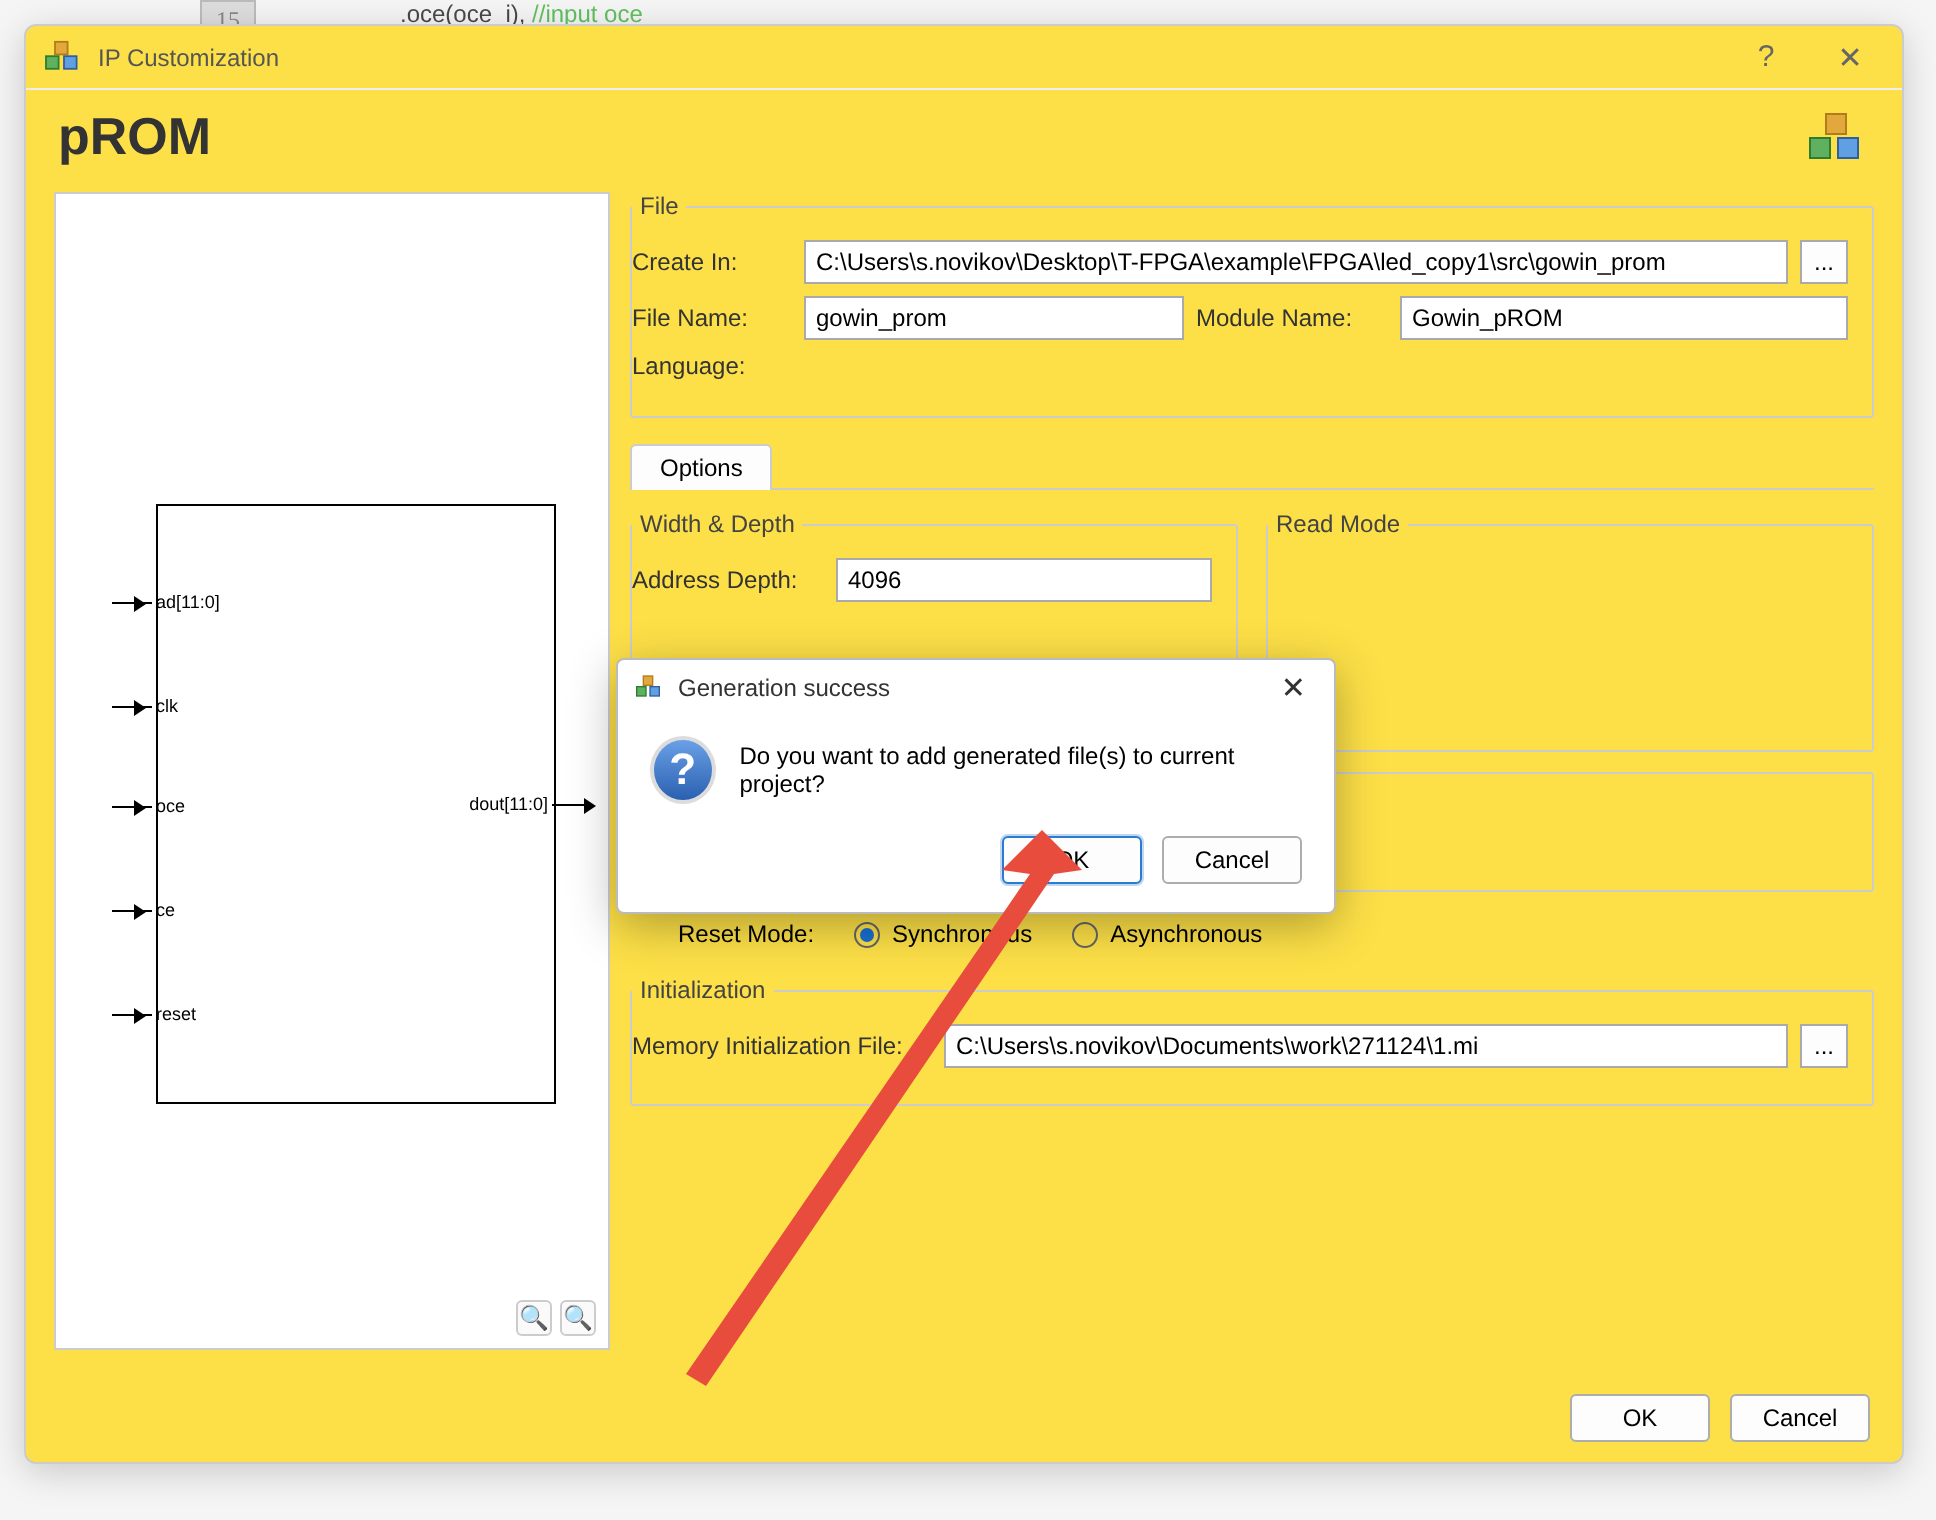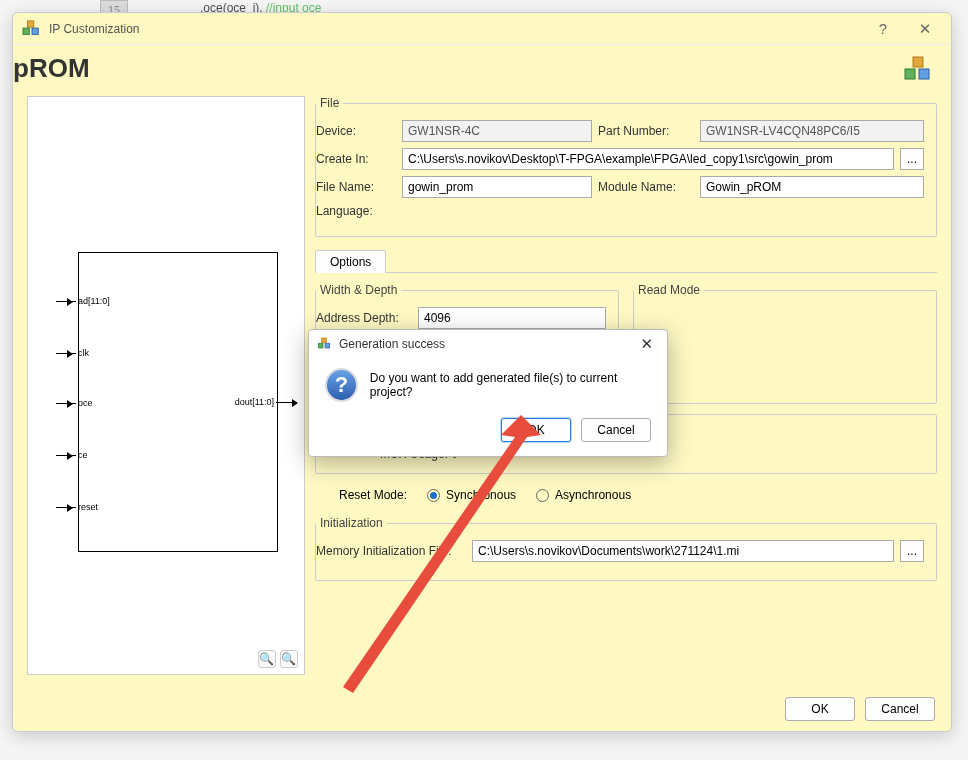--- a/index.html
+++ b/index.html
@@ -2,29 +2,29 @@
 <html><head>
 <meta charset="utf-8">
 <style>
   * { box-sizing: border-box; font-family: "Segoe UI", Tahoma, sans-serif; font-size: 12px; }
   body { margin: 0; background: #f5f5f5; width: 968px; height: 760px; position: relative; overflow: hidden;}
   .bg-code { position:absolute; top:0; left:100px; height:24px; color:#000; font-family: Consolas, monospace; font-size:13px; opacity:0.7;}
   .bg-code .green{color:#22aa22}
   .bg-ln { position:absolute; top:0; left:100px; width:28px; height:20px; background:#ddd; border:1px solid #bbb; text-align:center; line-height:18px; color:#888; font-family:Consolas;}
   .window {
     position: absolute; left:12px; top:12px; width:940px; height:720px;
-    background:#fef9c3; border:1px solid #ccc; border-radius:6px;
+    background:#fde047; border:1px solid #ccc; border-radius:6px;
     box-shadow:0 4px 18px rgba(0,0,0,0.18);
     display:flex; flex-direction:column;
   }
   .titlebar { height:32px; display:flex; align-items:center; padding:0 8px; gap:6px; border-bottom:1px solid #eee;}
   .titlebar .title{ color:#555; flex:1;}
   .titlebar .winbtn{ width:36px; text-align:center; color:#666; font-size:15px; cursor:default;}
   .cubes { width:22px; height:18px;}
-  .header { display:flex; align-items:center; padding:8px 16px 12px 0;}
+  .header { display:flex; align-items:center; padding:8px 16px 12px 16px;}
   .header h1{ margin:0; font-size:26px; font-weight:600; color:#333;}
   .header .sp{flex:1}
   .body { display:flex; gap:10px; padding:0 14px 12px 14px; flex:1; min-height:0;}
   .preview {
     width:278px; border:1px solid #ccc; background:#fff; position:relative;
   }
   .chip { position:absolute; left:50px; top:155px; width:200px; height:300px; border:1px solid #000; background:#fff;}
   .pin { position:absolute; height:12px; display:flex; align-items:center;}
   .pin-left { left:28px; }
   .pin-left .arrow{ width:20px; height:1px; background:#000; position:relative; margin-right:2px;}
@@ -138,26 +138,20 @@
         <div class="mag">🔍</div>
         <div class="mag">🔍</div>
       </div>
     </div>
 
     <div class="config">
 
       <fieldset>
         <legend>File</legend>
         <div class="row">
-          <label>Device:</label>
-          <input type="text" readonly="" style="width: 190px;" value="GW1NSR-4C">
-          <label class="w96">Part Number:</label>
-          <input type="text" readonly="" style="flex: 1 1 0%;" value="GW1NSR-LV4CQN48PC6/I5">
-        </div>
-        <div class="row">
           <label>Create In:</label>
           <input type="text" style="flex: 1 1 0%;" value="C:\Users\s.novikov\Desktop\T-FPGA\example\FPGA\led_copy1\src\gowin_prom">
           <button class="small-dots">...</button>
         </div>
         <div class="row">
           <label>File Name:</label>
           <input type="text" style="width: 190px;" value="gowin_prom">
           <label class="w96">Module Name:</label>
           <input type="text" style="flex: 1 1 0%;" value="Gowin_pROM">
         </div>

